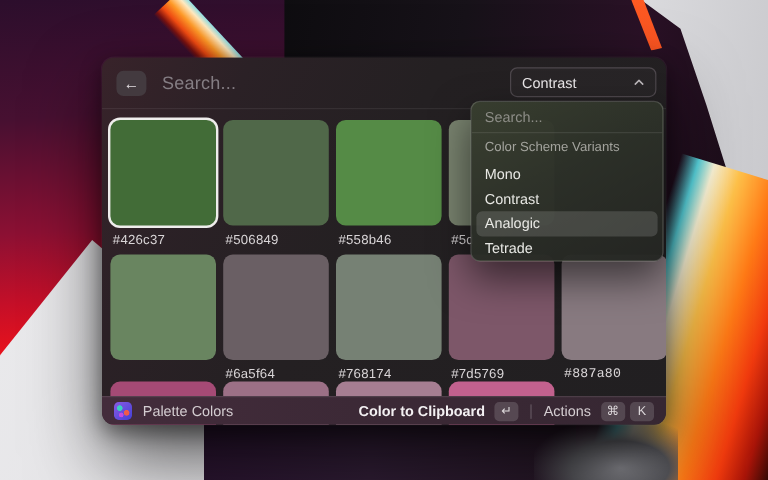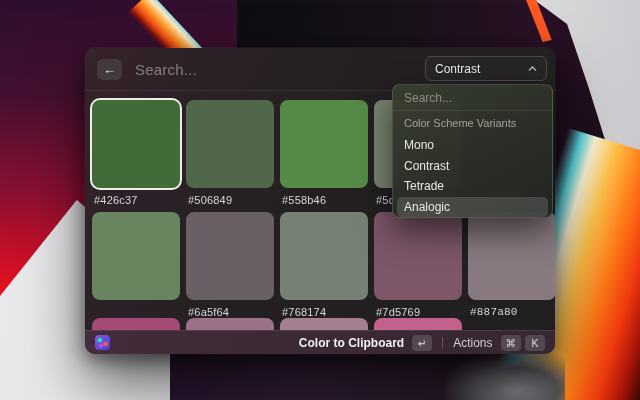--- a/index.html
+++ b/index.html
@@ -174,27 +174,28 @@
         <div class="swatch" style="background: rgb(194, 97, 142);"></div>
       </div>
     </div>
 
   <div class="menu">
     <div class="menu-search">Search...</div>
     <div class="menu-section">Color Scheme Variants</div>
     <div id="menu-items">
         <div class="menu-item">Mono</div>
         <div class="menu-item">Contrast</div>
+        <div class="menu-item highlighted">Analogic</div>
         <div class="menu-item">Tetrade</div>
-        <div class="menu-item highlighted">Analogic</div>
       </div>
   </div>
 
   <div class="footer">
     <div class="app-icon"></div>
+    <div class="app-name">Palette Colors</div>
     <div class="footer-spacer"></div>
     <div class="copy-label">Color to Clipboard</div>
     <div class="key-badge">↵</div>
     <div class="footer-vdiv"></div>
     <div class="actions-label">Actions</div>
     <div class="key-badge">⌘</div>
     <div class="key-badge">K</div>
   </div>
 
 </div>

